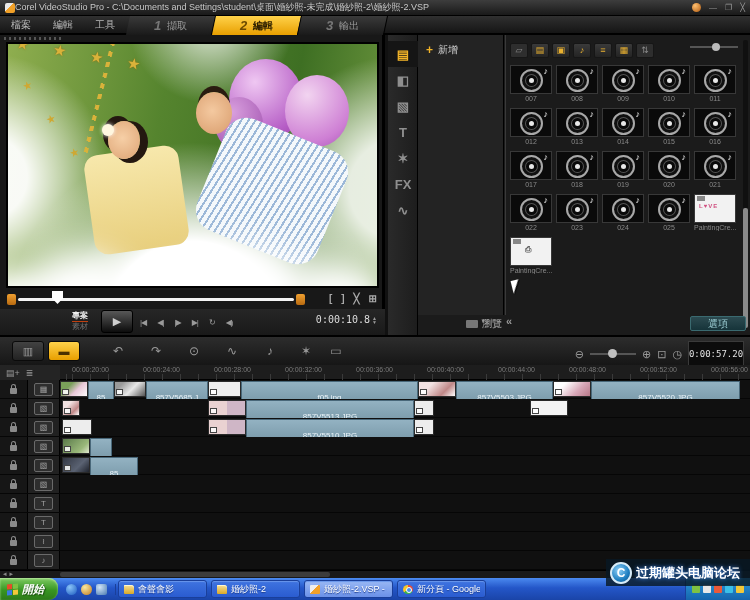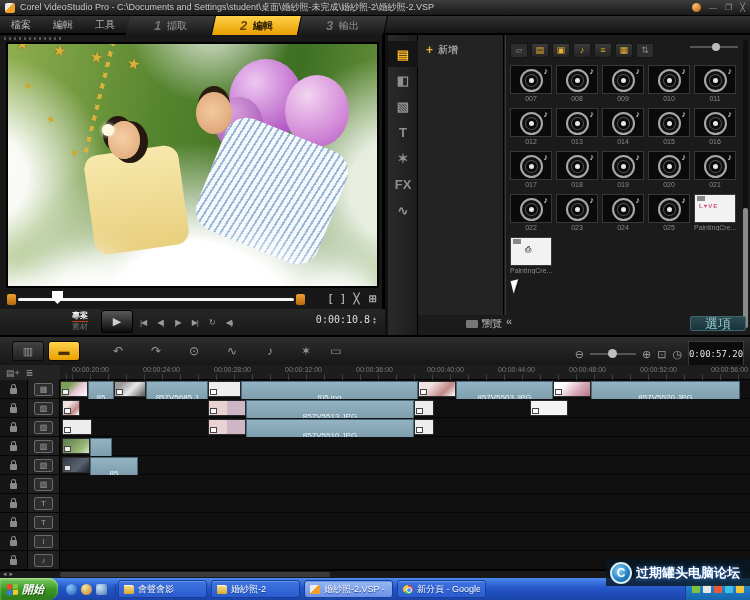--- a/index.html
+++ b/index.html
@@ -2,21 +2,21 @@
 <html><head>
 <meta charset="utf-8">
 <style>
   html,body{margin:0;padding:0;background:#000;}
   #app{position:relative;width:750px;height:600px;background:#111;overflow:hidden;
        font-family:"Liberation Sans",sans-serif;-webkit-font-smoothing:antialiased;}
   #app *{box-sizing:border-box;}
 
   
   .titlebar{position:absolute;left:0;top:0;width:750px;height:16px;
-    background:linear-gradient(#3d3d3d,#191919);display:flex;align-items:center;gap:5px;padding:2px 5px;border-bottom:1px solid #000;}
+    background:linear-gradient(#3d3d3d,#191919);display:flex;align-items:center;padding:2px 5px;border-bottom:1px solid #000;}
   .app-ico{width:10px;height:10px;background:linear-gradient(135deg,#e8e8e8 45%,#f2a128 45%);border-radius:2px;}
   .title-text{color:#c8c8c8;font-size:9px;white-space:nowrap;overflow:hidden;}
   .win-btns{margin-left:auto;display:flex;gap:8px;align-items:center;}
   .win-btn{color:#9a9a9a;font-size:8px;line-height:10px;}
   .win-btn.help{width:9px;height:9px;border-radius:50%;background:radial-gradient(circle at 35% 30%,#ffc070,#b05a10);color:transparent;}
 
   
   .menubar{position:absolute;left:0;top:16px;width:750px;height:19px;
     background:linear-gradient(#303030,#151515);border-bottom:2px solid #000;display:flex;align-items:center;}
   .menu-item{color:#b8b8b8;font-size:10px;padding:0 11px;}
@@ -119,21 +119,21 @@
   .gal-scroll{position:absolute;right:2px;top:8px;width:5px;height:290px;background:#101010;border-radius:2px;}
   .gal-scroll-thumb{position:absolute;left:0;top:168px;width:5px;height:120px;background:#8a8a8a;border-radius:2px;}
   .mouse-cursor{position:absolute;left:6px;top:245px;width:0;height:0;z-index:5;
     border-left:8px solid #fff;border-bottom:13px solid transparent;filter:drop-shadow(1px 1px 0 #000);transform:rotate(-14deg);}
   .lib-bottom{position:absolute;left:30px;bottom:2px;width:332px;height:18px;}
   .browse{position:absolute;left:48px;top:2px;display:flex;gap:4px;align-items:center;color:#b0b0b0;font-size:10px;}
   .browse-ico{width:12px;height:8px;background:#777;border-radius:1px;position:relative;}
   .browse-ico::after{content:"▾";position:absolute;right:-7px;top:-3px;color:#999;font-size:7px;}
   .collapse{position:absolute;left:88px;top:0px;color:#9a9a9a;font-size:11px;font-weight:bold;}
   .options-btn{position:absolute;right:4px;top:1px;width:56px;height:15px;border-radius:2px;
-    background:linear-gradient(#2c4a50,#16343a);border:1px solid #3a6a70;color:#9accd2;font-size:13px;
+    background:linear-gradient(#2c4a50,#16343a);border:1px solid #3a6a70;color:#9accd2;font-size:10px;
     display:flex;align-items:center;justify-content:center;gap:3px;}
 
   
   .tl-toolbar{position:absolute;left:0;top:335px;width:750px;height:30px;background:linear-gradient(#2d2d2d,#161616);border-top:2px solid #000;}
   .tlb{position:absolute;top:4px;width:32px;height:20px;border-radius:3px;display:flex;align-items:center;justify-content:center;
     color:#9a9a9a;font-size:11px;background:linear-gradient(#424242,#222);border:1px solid #0a0a0a;}
   .tlb.active{background:linear-gradient(#ffd24a,#e89f00);color:#4a3000;}
   .tlb.flat{background:none;border:none;font-size:12px;}
   .tl-zoom{position:absolute;right:6px;top:4px;display:flex;align-items:center;gap:6px;}
   .tlz{color:#9a9a9a;font-size:11px;}

